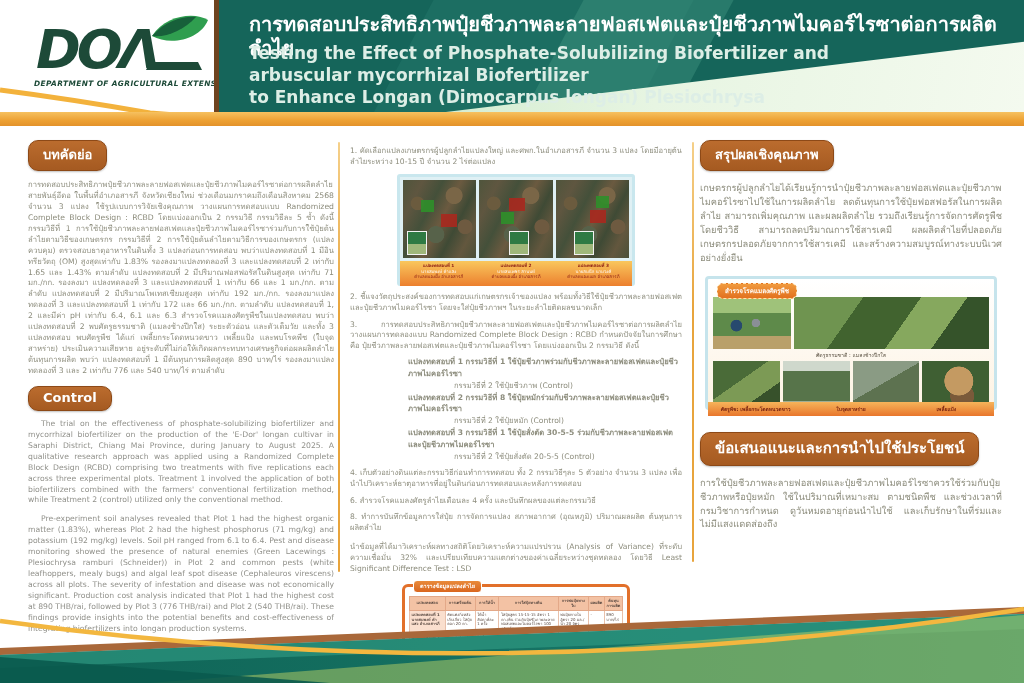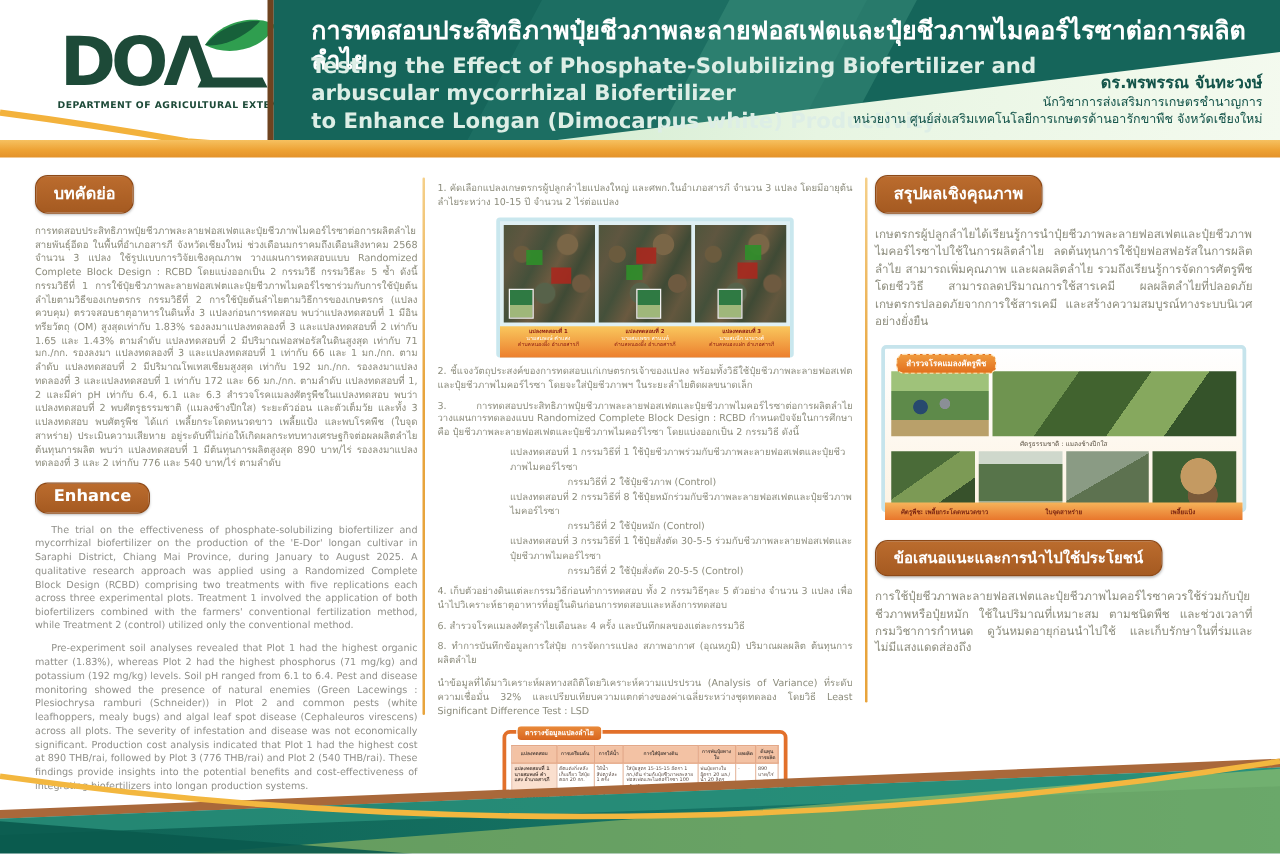--- a/index.html
+++ b/index.html
@@ -2,21 +2,21 @@
 <html><head>
 <meta charset="utf-8">
 <style>
   html,body{margin:0;padding:0;background:#e8e8e8;}
   *{box-sizing:border-box;}
   .poster{position:relative;width:1024px;height:683px;background:#ffffff;overflow:hidden;
     font-family:"DejaVu Sans",sans-serif;margin:0 auto;}
 
   
   .hdr{position:absolute;top:0;left:0;width:1024px;height:126px;background:#ffffff;}
-  .logo-wrap{position:absolute;top:10px;left:46px;width:180px;height:96px;}
+  .logo-wrap{position:absolute;top:10px;left:34px;width:180px;height:96px;font-style:italic;}
   .banner{position:absolute;top:0;left:219px;width:805px;height:113px;background:#15655a;overflow:hidden;}
   .banner-edge{position:absolute;top:0;left:214px;width:5px;height:113px;background:#6e431f;}
   .banner .stripe1{position:absolute;top:-20px;left:180px;width:260px;height:170px;background:#23776a;transform:skewX(-28deg);opacity:.55;}
   .banner .stripe2{position:absolute;top:-20px;left:330px;width:150px;height:170px;background:#3c8f7c;transform:skewX(-28deg);opacity:.5;}
   .banner .mintwedge{position:absolute;bottom:0;right:0;width:100%;height:100%;
     background:linear-gradient(100deg,#bfe3c0 0%,#e7f5e2 55%,#f4faef 100%);
     clip-path:polygon(26% 101%,101% 36%,101% 101%);}
   .banner-title{position:absolute;top:12px;left:30px;width:760px;color:#ffffff;font-weight:bold;font-size:20px;line-height:1.2;}
   .banner-sub{position:absolute;top:42px;left:30px;width:600px;color:#ddeee6;font-weight:bold;font-size:17px;line-height:1.3;}
   .author{position:absolute;top:58px;right:14px;text-align:right;color:#14544a;line-height:1.35;}
@@ -32,27 +32,27 @@
   .col1{left:28px;width:306px;}
   .col2{left:350px;width:332px;}
   .col3{left:700px;width:302px;}
   .vsep{position:absolute;width:2px;background:linear-gradient(180deg,#f5d08a,#e8a43c 40%,#e8a43c);border-radius:2px;}
   .vsep.s1{left:338px;top:142px;height:430px;}
   .vsep.s2{left:692px;top:142px;height:420px;}
 
   .badge{display:inline-block;background:linear-gradient(180deg,#bb6c2e,#a55a21);color:#fff;
     font-weight:bold;font-size:13px;padding:3px 14px 5px;border-radius:10px;
     border:1px solid #8d4917;box-shadow:0 1px 2px rgba(0,0,0,.25);}
-  .badge.small{font-size:12px;}
+  .badge.small{font-size:15px;}
 
   .p-th{font-size:7.7px;line-height:1.42;color:#8c8c7c;text-align:justify;margin:9px 0 0 0;}
   .p-en{font-size:7.7px;line-height:1.42;color:#90908a;text-align:justify;margin:8px 0 0 0;text-indent:13px;}
   .m-item{font-size:7.6px;line-height:1.4;color:#8c8c7c;margin:6px 0 0 0;text-align:justify;}
   .treat{font-size:7.6px;line-height:1.55;color:#8c8c7c;margin:5px 0 0 0;}
-  .treat .t1{padding-left:58px;}
+  .treat .t1{padding-left:58px;font-weight:bold;}
   .treat .t2{padding-left:104px;}
   .stats{font-size:7.6px;line-height:1.45;color:#8c8c7c;margin:8px 0 0 0;text-align:justify;}
   .q-par{font-size:9.3px;line-height:1.5;color:#8c8c7c;text-align:justify;margin:10px 0 0 0;}
 
   
   .map-panel{position:relative;width:238px;height:112px;margin:7px auto 0;background:#dff0f4;
     border:3px solid #c9e7ee;border-radius:3px;padding:3px 3px 0;}
   .maps{display:flex;gap:3px;}
   .map{position:relative;width:74px;height:78px;overflow:hidden;
     background:
@@ -130,44 +130,39 @@
 
     <div class="banner-edge"></div>
 
     <div class="banner">
       <div class="stripe1"></div>
       <div class="stripe2"></div>
       <div class="mintwedge"></div>
       <div class="banner-title">การทดสอบประสิทธิภาพปุ๋ยชีวภาพละลายฟอสเฟตและปุ๋ยชีวภาพไมคอร์ไรซาต่อการผลิตลำไย</div>
       <div class="banner-sub">
         <span>Testing the Effect of Phosphate-Solubilizing Biofertilizer and arbuscular mycorrhizal Biofertilizer</span><br>
-        <span>to Enhance Longan (Dimocarpus white) Productivity</span>
-      </div>
-      <div class="author">
-        <div class="nm">ดร.พรพรรณ จันทะวงษ์</div>
-        <div class="ps">นักวิชาการส่งเสริมการเกษตรชำนาญการ</div>
-        <div class="af">หน่วยงาน ศูนย์ส่งเสริมเทคโนโลยีการเกษตรด้านอารักขาพืช จังหวัดเชียงใหม่</div>
+        <span>to Enhance Longan (Dimocarpus longan) Plesiochrysa</span>
       </div>
     </div>
 
     <svg class="hdr-curve" width="220" height="126" viewBox="0 0 220 126">
       <path d="M0,90 Q70,99 150,113 L214,118" stroke="#f3b23c" stroke-width="5" fill="none"></path>
     </svg>
 
     <div class="orange-band"></div>
   </div>
 
   <div class="vsep s1"></div>
   <div class="vsep s2"></div>
 
   <div class="col col1">
     <span class="badge">บทคัดย่อ</span>
     <p class="p-th">การทดสอบประสิทธิภาพปุ๋ยชีวภาพละลายฟอสเฟตและปุ๋ยชีวภาพไมคอร์ไรซาต่อการผลิตลำไยสายพันธุ์อีดอ ในพื้นที่อำเภอสารภี จังหวัดเชียงใหม่ ช่วงเดือนมกราคมถึงเดือนสิงหาคม 2568 จำนวน 3 แปลง ใช้รูปแบบการวิจัยเชิงคุณภาพ วางแผนการทดสอบแบบ Randomized Complete Block Design : RCBD โดยแบ่งออกเป็น 2 กรรมวิธี กรรมวิธีละ 5 ซ้ำ ดังนี้ กรรมวิธีที่ 1 การใช้ปุ๋ยชีวภาพละลายฟอสเฟตและปุ๋ยชีวภาพไมคอร์ไรซาร่วมกับการใช้ปุ๋ยต้นลำไยตามวิธีของเกษตรกร กรรมวิธีที่ 2 การใช้ปุ๋ยต้นลำไยตามวิธีการของเกษตรกร (แปลงควบคุม) ตรวจสอบธาตุอาหารในดินทั้ง 3 แปลงก่อนการทดสอบ พบว่าแปลงทดสอบที่ 1 มีอินทรียวัตถุ (OM) สูงสุดเท่ากับ 1.83% รองลงมาแปลงทดลองที่ 3 และแปลงทดสอบที่ 2 เท่ากับ 1.65 และ 1.43% ตามลำดับ แปลงทดสอบที่ 2 มีปริมาณฟอสฟอรัสในดินสูงสุด เท่ากับ 71 มก./กก. รองลงมา แปลงทดลองที่ 3 และแปลงทดสอบที่ 1 เท่ากับ 66 และ 1 มก./กก. ตามลำดับ แปลงทดสอบที่ 2 มีปริมาณโพเทสเซียมสูงสุด เท่ากับ 192 มก./กก. รองลงมาแปลงทดลองที่ 3 และแปลงทดสอบที่ 1 เท่ากับ 172 และ 66 มก./กก. ตามลำดับ แปลงทดสอบที่ 1, 2 และมีค่า pH เท่ากับ 6.4, 6.1 และ 6.3 สำรวจโรคแมลงศัตรูพืชในแปลงทดสอบ พบว่า แปลงทดสอบที่ 2 พบศัตรูธรรมชาติ (แมลงช้างปีกใส) ระยะตัวอ่อน และตัวเต็มวัย และทั้ง 3 แปลงทดสอบ พบศัตรูพืช ได้แก่ เพลี้ยกระโดดหนวดขาว เพลี้ยแป้ง และพบโรคพืช (ใบจุดสาหร่าย) ประเมินความเสียหาย อยู่ระดับที่ไม่ก่อให้เกิดผลกระทบทางเศรษฐกิจต่อผลผลิตลำไย ต้นทุนการผลิต พบว่า แปลงทดสอบที่ 1 มีต้นทุนการผลิตสูงสุด 890 บาท/ไร่ รองลงมาแปลงทดลองที่ 3 และ 2 เท่ากับ 776 และ 540 บาท/ไร่ ตามลำดับ</p>
     <div style="height:9px;"></div>
-    <span class="badge">Enhance</span>
+    <span class="badge">Control</span>
     <p class="p-en">The trial on the effectiveness of phosphate-solubilizing biofertilizer and mycorrhizal biofertilizer on the production of the 'E-Dor' longan cultivar in Saraphi District, Chiang Mai Province, during January to August 2025. A qualitative research approach was applied using a Randomized Complete Block Design (RCBD) comprising two treatments with five replications each across three experimental plots. Treatment 1 involved the application of both biofertilizers combined with the farmers' conventional fertilization method, while Treatment 2 (control) utilized only the conventional method.</p>
     <p class="p-en">Pre-experiment soil analyses revealed that Plot 1 had the highest organic matter (1.83%), whereas Plot 2 had the highest phosphorus (71 mg/kg) and potassium (192 mg/kg) levels. Soil pH ranged from 6.1 to 6.4. Pest and disease monitoring showed the presence of natural enemies (Green Lacewings : Plesiochrysa ramburi (Schneider)) in Plot 2 and common pests (white leafhoppers, mealy bugs) and algal leaf spot disease (Cephaleuros virescens) across all plots. The severity of infestation and disease was not economically significant. Production cost analysis indicated that Plot 1 had the highest cost at 890 THB/rai, followed by Plot 3 (776 THB/rai) and Plot 2 (540 THB/rai). These findings provide insights into the potential benefits and cost-effectiveness of integrating biofertilizers into longan production systems.</p>
   </div>
 
   <div class="col col2">
     <p class="m-item">1. คัดเลือกแปลงเกษตรกรผู้ปลูกลำไยแปลงใหญ่ และศพก.ในอำเภอสารภี จำนวน 3 แปลง โดยมีอายุต้นลำไยระหว่าง 10-15 ปี จำนวน 2 ไร่ต่อแปลง</p>
 
     <div class="map-panel">
       <div class="maps">
         <div class="map">

